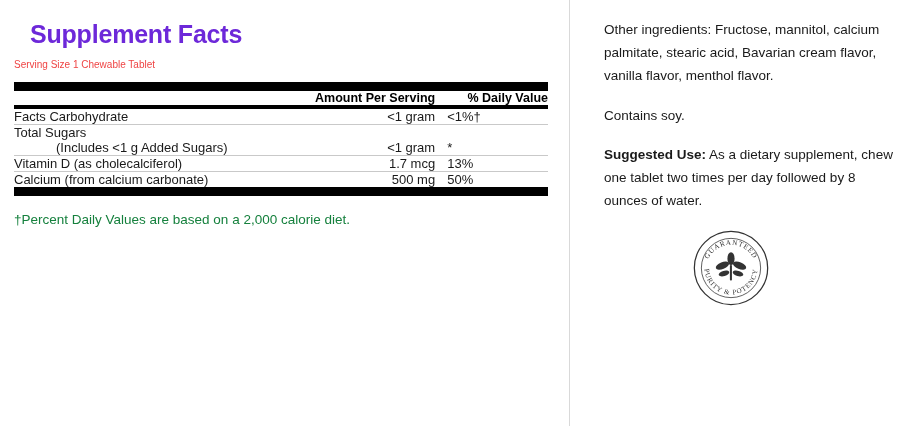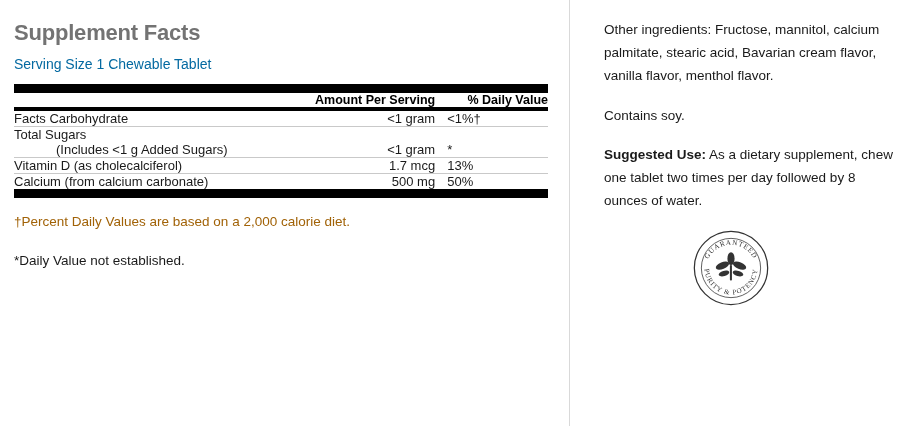--- a/index.html
+++ b/index.html
@@ -30,30 +30,30 @@
   .facts-panel::after {
     content: "";
     position: absolute;
     top: 0;
     right: 0;
     width: 1px;
     height: 426px;
     background: #d9d9d9;
   }
   .facts-title {
-    font-size: 22px;
+    font-size: 25px;
     font-weight: bold;
     letter-spacing: -0.2px;
-    margin: 6px 0 10px 0;
-    color: #737373;
+    margin: 6px 0 10px 16px;
+    color: #6d28d9;
   }
   .serving-size {
-    font-size: 14px;
+    font-size: 10px;
     margin: 0 0 12px 0;
-    color: #0369a1;
+    color: #ef4444;
   }
   .rule-thick {
     height: 9px;
     background: #000;
     margin: 0;
   }
   .rule-med {
     height: 4px;
     background: #000;
     margin: 0;
@@ -115,21 +115,21 @@
   .indent-2 {
     padding-left: 42px;
     display: block;
   }
   .sep-row td {
     padding: 0;
   }
   .footnote {
     font-size: 13.5px;
     margin: 16px 0 0 0;
-    color: #a16207;
+    color: #15803d;
   }
   .footnote2 {
     font-size: 13.5px;
     margin: 24px 0 0 0;
     color: #1a1a1a;
   }
   
   .right-panel {
     flex: 1;
     box-sizing: border-box;
@@ -219,21 +219,20 @@
         <td class="name">Calcium (from calcium carbonate)</td>
         <td class="amount">500 mg</td>
         <td class="dv">50%</td>
       </tr>
     </tbody>
       </table>
 
     <div class="rule-thick"></div>
 
     <div class="footnote">†Percent Daily Values are based on a 2,000 calorie diet.</div>
-    <div class="footnote2">*Daily Value not established.</div>
   </div>
 
   <div class="right-panel">
     <p>Other ingredients: Fructose, mannitol, calcium palmitate, stearic acid, Bavarian cream flavor, vanilla flavor, menthol flavor.</p>
     <p>Contains soy.</p>
     <p><span class="bold-lead">Suggested Use:</span><span> As a dietary supplement, chew one tablet two times per day followed by 8 ounces of water.</span></p>
 
     <div class="seal-wrap">
       <div class="seal">
         <svg viewBox="0 0 100 100" width="78" height="78" aria-hidden="true">

